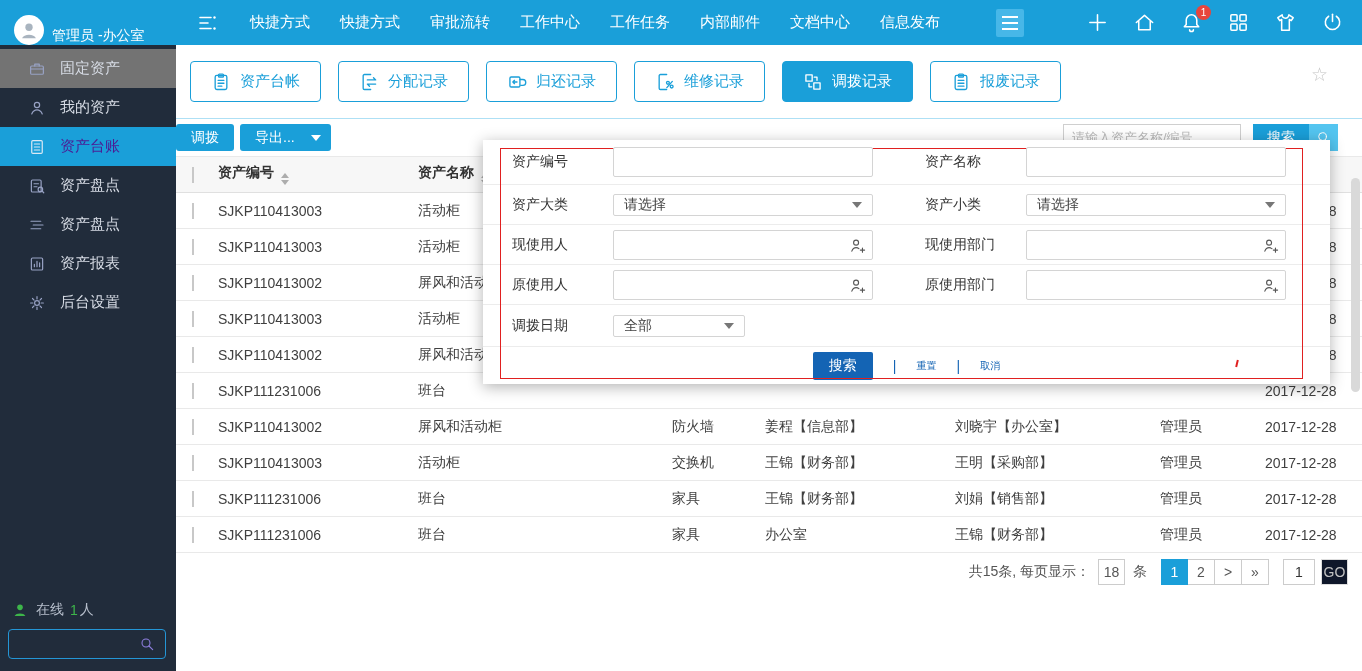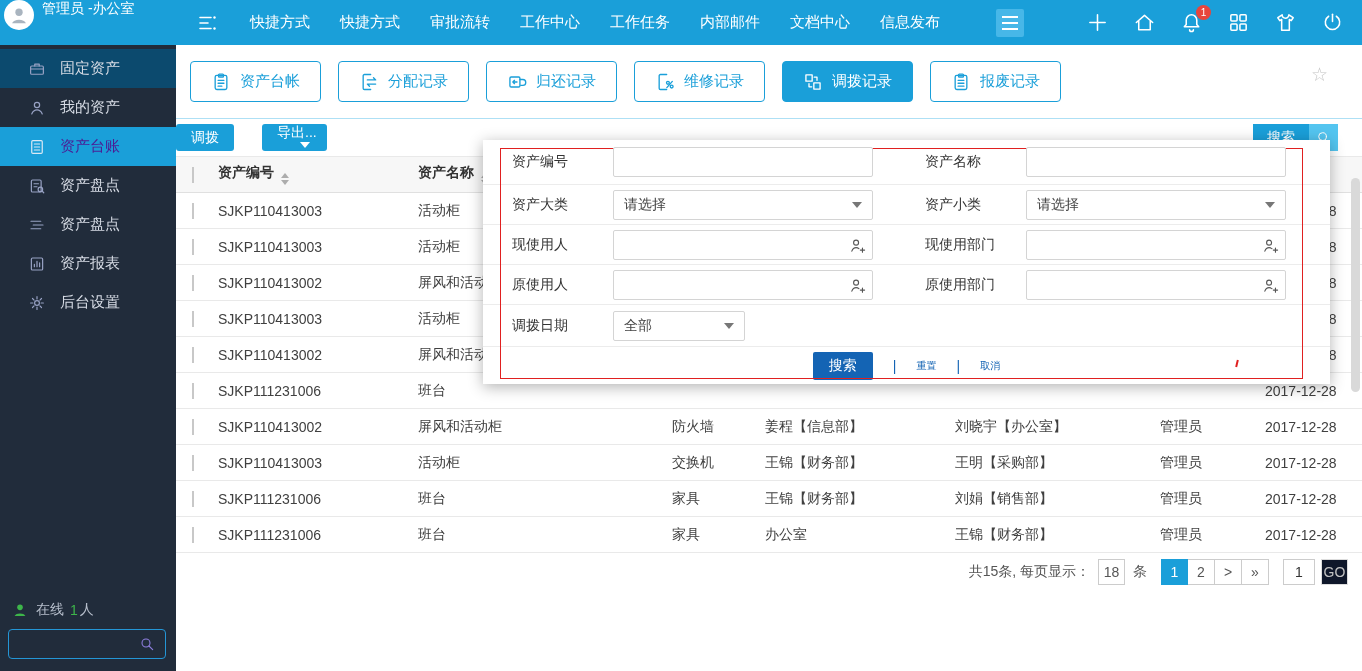--- a/index.html
+++ b/index.html
@@ -4,21 +4,21 @@
 <style>
   * { margin:0; padding:0; box-sizing:border-box; }
   html,body { width:1362px; height:671px; overflow:hidden; background:#fff;
     font-family:"Liberation Sans","DejaVu Sans",sans-serif; }
   svg { width:100%; height:100%; stroke:currentColor; fill:none;
     stroke-width:1.6; stroke-linecap:round; stroke-linejoin:round; display:block; }
 
   
   .topbar { position:absolute; left:0; top:0; width:1362px; height:45px;
     background:#1A9FD9; display:flex; align-items:center; color:#fff; z-index:60; }
-  .user-block { width:176px; height:45px; display:flex; align-items:flex-start; padding-left:4px; }
+  .user-block { width:176px; height:45px; display:flex; align-items:flex-end; padding-left:14px; }
   .avatar { width:30px; height:30px; border-radius:50%; background:#fff;
     display:flex; align-items:center; justify-content:center; overflow:hidden; flex:none; }
   .avatar svg { width:22px; height:22px; }
   .user-name { margin-left:8px; font-size:14px; white-space:nowrap; }
   .menu-lines { width:24px; height:24px; margin-left:20px; flex:none; }
   .topnav { display:flex; align-items:center; margin-left:30px; }
   .nav-item { font-size:15px; margin-right:30px; white-space:nowrap; cursor:pointer; }
   .burger-box { width:28px; height:28px; background:#47B7E8; border-radius:2px;
     display:flex; flex-direction:column; justify-content:center; gap:4px;
     align-items:center; margin-left:26px; cursor:pointer; }
@@ -27,21 +27,21 @@
   .tool-ic { width:23px; height:23px; position:relative; cursor:pointer; flex:none; }
   .badge { position:absolute; top:-6px; right:-8px; min-width:15px; height:15px;
     background:#E8453C; border-radius:8px; color:#fff; font-size:10px;
     display:flex; align-items:center; justify-content:center; padding:0 3px; }
 
   
   .sidebar { position:absolute; left:0; top:45px; width:176px; height:626px;
     background:#212C3B; z-index:55; }
   .side-item { height:39px; display:flex; align-items:center; padding-left:28px;
     color:#D7DCE5; font-size:15px; cursor:pointer; }
-  .side-item.open { background:#0c4a6e; }
+  .side-item.open { background:#737373; }
   .side-item.active { background:#1A9FD9; color:#4c1d95; }
   .side-icon { width:18px; height:18px; margin-right:14px; color:#98A2C4; flex:none; }
   .side-item.active .side-icon { color:#DCE9F5; }
   .online-row { position:absolute; left:12px; bottom:52px; display:flex;
     align-items:center; font-size:14px; color:#B6BECB; }
   .online-ic { width:16px; height:16px; margin-right:8px; color:#3DB54A; }
   .online-count { color:#3DB54A; margin:0 2px 0 6px; }
   .side-search { position:absolute; left:8px; bottom:12px; width:158px; height:30px;
     border:1px solid #2496D6; border-radius:4px; display:flex; align-items:center; }
   .side-search input { flex:1; background:transparent; border:none; outline:none;
@@ -56,21 +56,21 @@
     color:#1A9FD9; font-size:15px; display:inline-flex; align-items:center;
     padding:0 20px; margin-right:17px; cursor:pointer; }
   .tab-btn .t-ic { width:20px; height:20px; margin-right:9px; }
   .tab-btn.active { background:#1A9FD9; color:#fff; }
   .fav-star { position:absolute; right:34px; top:18px; font-size:19px; color:#C5C5C5; cursor:pointer; }
 
   .toolbar { height:37px; position:relative; display:flex; align-items:center; }
   .btn-blue { background:#1A9FD9; color:#fff; border:none; border-radius:3px;
     height:27px; font-size:14px; padding:0 15px; cursor:pointer;
     display:inline-flex; align-items:center; }
-  .export-btn { margin-left:28px; padding-right:10px;flex-direction:column; }
+  .export-btn { margin-left:6px; padding-right:10px; }
   .caret-w { width:0; height:0; border-left:5px solid transparent;
     border-right:5px solid transparent; border-top:6px solid #fff; margin-left:16px; }
   .tb-search { position:absolute; right:24px; top:5px; display:flex; align-items:center; }
   .tb-search input { width:178px; height:27px; border:1px solid #CFCFCF;
     font-size:13px; padding:0 8px; color:#444; outline:none; }
   .tb-search input::placeholder { color:#B9B9B9; }
   .srch-btn { height:27px; margin-left:12px; background:#1A9FD9; color:#fff;
     font-size:14px; border:none; padding:0 14px; cursor:pointer; }
   .srch-mag { width:29px; height:27px; background:#54C5F0; display:flex;
     align-items:center; justify-content:center; cursor:pointer; }
@@ -118,21 +118,21 @@
   .f-row { display:flex; align-items:center; height:40px;
     border-bottom:1px solid #ECECEC; padding-left:29px; }
   .f-row.first { height:45px; }
   .f-row.btns { border-bottom:none; height:38px; justify-content:center; padding-left:0; }
   .f-label { width:101px; font-size:14px; color:#333; flex:none; }
   .f-gap { width:52px; flex:none; }
   .f-ctl { width:260px; height:30px; position:relative; flex:none; }
   .f-ctl input { width:100%; height:30px; border:1px solid #D4D4D4; border-radius:2px;
     padding:0 28px 0 9px; font-size:14px; color:#333; outline:none; }
   .f-ctl input.plain { padding-right:9px; }
-  .f-select { width:260px; height:30px; border:1px solid #D4D4D4; border-radius:2px;
+  .f-select { width:260px; height:22px; border:1px solid #D4D4D4; border-radius:2px;
     display:flex; align-items:center; padding:0 10px; font-size:14px; color:#444;
     cursor:pointer; position:relative; }
   .f-select.narrow { width:132px;font-family:Liberation Mono, monospace; }
   .caret-g { width:0; height:0; border-left:5px solid transparent;
     border-right:5px solid transparent; border-top:6px solid #777; margin-left:auto; }
   .padd-ic { position:absolute; right:7px; top:7px; width:17px; height:17px;
     color:#555; cursor:pointer; }
   .f-search-btn { background:#1464B4; color:#fff; border:none; border-radius:2px;
     height:28px; padding:0 16px; font-size:14px; cursor:pointer; }
   .f-sep { color:#1464B4; margin:0 20px; font-size:14px; }
@@ -365,20 +365,21 @@
       <span class="fav-star">☆</span>
   </div>
 
   <div class="toolbar">
     <button class="btn-blue">调拨</button>
     <button class="btn-blue export-btn">
       <span>导出...</span>
       <span class="caret-w"></span>
     </button>
     <div class="tb-search">
+      <input type="text" placeholder="请输入资产名称/编号" style="">
       <button class="srch-btn">搜索</button>
       <span class="srch-mag">
         <span class="mg">
           <svg viewBox="0 0 24 24">
               <circle cx="10.5" cy="10.5" r="6.2"></circle>
               <path d="M15.2 15.2L21 21"></path>
             </svg>
           </span>
       </span>
     </div>

